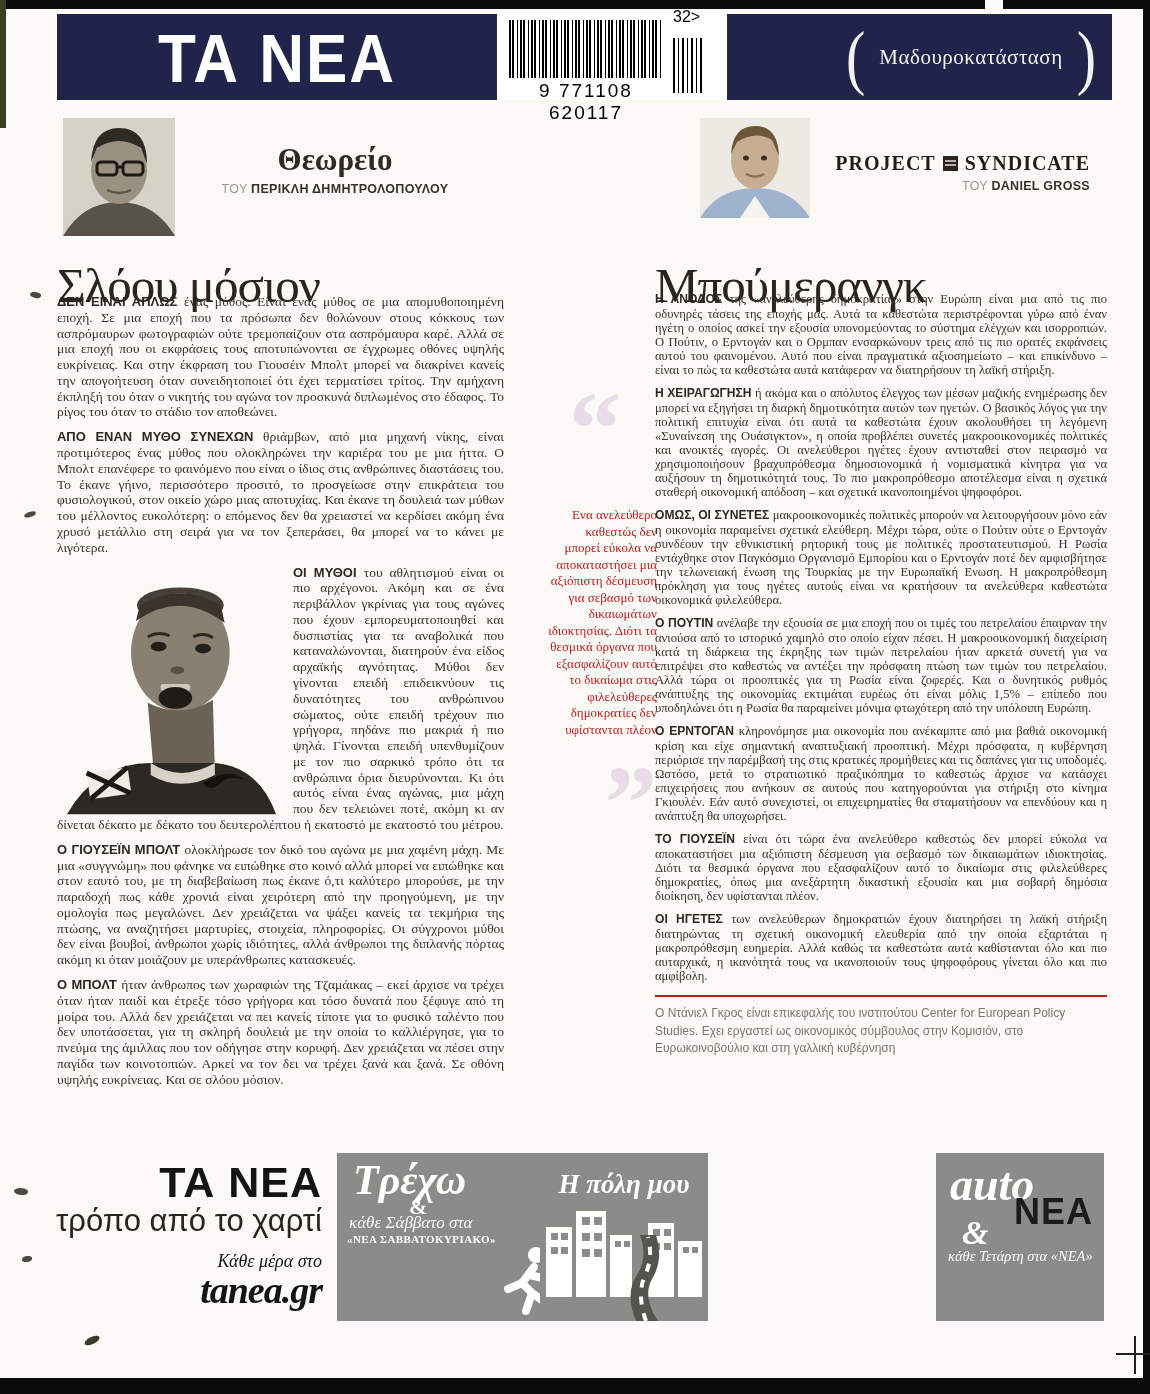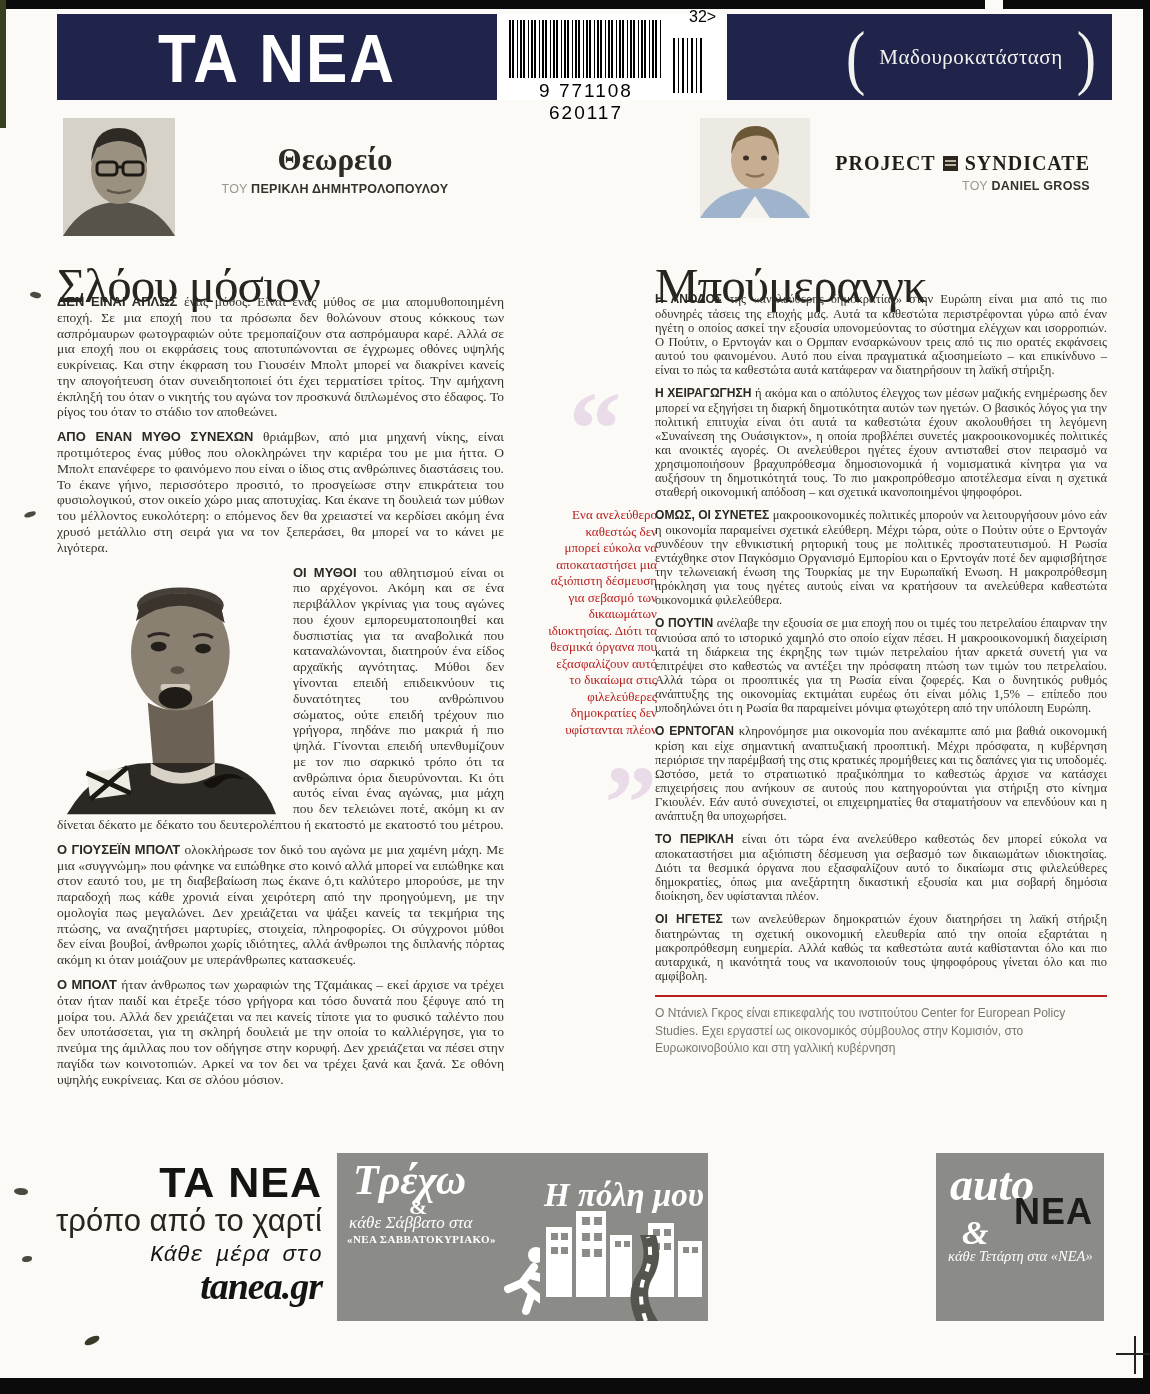--- a/index.html
+++ b/index.html
@@ -18,21 +18,21 @@
                 display:flex;align-items:center;justify-content:center;}
   .masthead-box .logo{font-family:"Liberation Sans",sans-serif;font-weight:900;font-size:62px;
                 color:#fff;letter-spacing:2px;transform:scaleY(1.12);}
   .barcode-area{position:absolute;left:497px;top:14px;width:230px;height:86px;background:#fff;}
   .bc-bars{position:absolute;left:12px;top:6px;width:152px;height:58px;
            background:repeating-linear-gradient(90deg,#000 0 2px,#fff 2px 3px,#000 3px 5px,#fff 5px 8px,#000 8px 9px,#fff 9px 11px);}
   .bc-addon{position:absolute;left:176px;top:24px;width:30px;height:55px;
            background:repeating-linear-gradient(90deg,#000 0 2px,#fff 2px 5px,#000 5px 6px,#fff 6px 9px);}
   .bc-digits{position:absolute;left:4px;top:66px;width:170px;text-align:center;
            font-family:"Liberation Sans",sans-serif;font-size:19px;letter-spacing:2px;color:#000;}
-  .bc-issue{position:absolute;left:192px;top:-6px;font-family:"Liberation Sans",sans-serif;
+  .bc-issue{position:absolute;left:176px;top:-6px;font-family:"Liberation Sans",sans-serif;
            font-size:16px;color:#000;}
   .topic-box{position:absolute;left:727px;top:14px;width:385px;height:86px;background:#20244a;
              display:flex;align-items:center;justify-content:flex-end;gap:14px;padding-right:16px;box-sizing:border-box;}
   .paren{color:#f2f2ef;font-size:58px;font-weight:400;line-height:0;transform:scaleY(1.25);font-family:"Liberation Serif",serif;}
   .topic-text{color:#f2f2ef;font-size:21px;letter-spacing:.5px;}
 
   
   .author-photo{position:absolute;}
   .sec-head-left{position:absolute;left:185px;top:142px;width:300px;text-align:center;}
   .sec-title{font-size:31px;font-weight:bold;color:#2c2b26;}
@@ -62,35 +62,35 @@
   .pull-quote{position:absolute;left:503px;top:398px;width:154px;text-align:right;}
   .pq-mark{font-size:105px;line-height:.6;color:#e9dbe7;font-weight:bold;}
   .pq-open{text-align:center;margin-left:30px;}
   .pq-text{margin-top:46px;font-size:13px;line-height:1.27;color:#b91c1c;margin-left:45px;}
   .pq-close{margin-top:34px;text-align:right;}
 
   
   .promo{position:absolute;left:40px;top:1158px;width:282px;text-align:right;color:#141412;}
   .promo-brand{font-family:"Liberation Sans",sans-serif;font-weight:900;font-size:43px;letter-spacing:1px;}
   .promo-tag{font-family:"Liberation Sans",sans-serif;font-weight:400;font-size:31px;color:#26251f;margin-top:-4px;}
-  .promo-sched{font-style:italic;font-size:22px;margin-top:4px;font-family:Liberation Mono, monospace;}
+  .promo-sched{font-style:italic;font-size:18px;margin-top:12px;}
   .promo-site{font-style:italic;font-weight:900;font-size:38px;letter-spacing:-1px;margin-top:-4px;}
 
   
   .ad-box{position:absolute;top:1153px;height:168px;background:#8b8b88;color:#fff;overflow:hidden;box-sizing:border-box;}
   #ad1{left:337px;width:223px;}
   #ad2{left:540px;width:168px;}
   #ad3{left:737px;width:168px;}
   #ad4{left:936px;width:168px;}
   .trexo{font-style:italic;font-weight:bold;font-size:42px;line-height:.85;padding:10px 0 0 16px;}
   .amp-sm{font-weight:bold;font-size:22px;line-height:.7;padding-left:72px;}
   .sat-line{font-style:italic;font-size:17px;padding-left:12px;line-height:1.1;}
   .savv-line{font-weight:bold;font-size:11px;letter-spacing:.4px;padding-left:10px;}
   .runner{position:absolute;right:4px;bottom:4px;}
-  .city-title{font-style:italic;font-weight:bold;font-size:33px;text-align:center;padding-top:24px;}
+  .city-title{font-style:italic;font-weight:bold;font-size:27px;text-align:center;padding-top:16px;}
   .city-svg{position:absolute;left:0;bottom:0;}
   .fame-l1{text-align:center;padding-top:10px;font-style:italic;}
   .fame-pre{font-size:18px;font-weight:bold;}
   .fame-main{font-size:33px;font-weight:bold;}
   .fame-sub{text-align:center;font-style:italic;font-weight:bold;font-size:20px;margin-top:-4px;padding-right:36px;}
   .cutlery{position:absolute;left:50%;transform:translateX(-50%);bottom:6px;}
   .auto-script{font-style:italic;font-weight:900;font-size:46px;line-height:.8;padding:14px 0 0 14px;}
   .auto-caps{font-family:"Liberation Sans",sans-serif;font-weight:900;font-size:36px;color:#1b1b19;
              line-height:.8;padding-left:78px;margin-top:-6px;letter-spacing:1px;}
   .auto-amp{font-style:italic;font-weight:900;font-size:34px;line-height:.8;padding-left:26px;margin-top:-8px;}
@@ -204,21 +204,21 @@
     <div class="pq-text">Ενα ανελεύθερο καθεστώς δεν μπορεί εύκολα να αποκαταστήσει μια αξιόπιστη δέσμευση για σεβασμό των δικαιωμάτων ιδιοκτησίας. Διότι τα θεσμικά όργανα που εξασφαλίζουν αυτό το δικαίωμα στις φιλελεύθερες δημοκρατίες δεν υφίστανται πλέον</div>
     <div class="pq-mark pq-close">”</div>
   </div>
 
   <div class="body-col body-right">
     <p class="para"><span class="plead">Η ΑΝΟΔΟΣ</span><span>της «ανελεύθερης δημοκρατίας» στην Ευρώπη είναι μια από τις πιο οδυνηρές τάσεις της εποχής μας. Αυτά τα καθεστώτα περιστρέφονται γύρω από έναν ηγέτη ο οποίος ασκεί την εξουσία υπονομεύοντας το σύστημα ελέγχων και ισορροπιών. Ο Πούτιν, ο Ερντογάν και ο Ορμπαν ενσαρκώνουν τρεις από τις πιο ορατές εκφάνσεις αυτού του φαινομένου. Αυτό που είναι πραγματικά αξιοσημείωτο – και επικίνδυνο – είναι το πώς τα καθεστώτα αυτά κατάφεραν να διατηρήσουν τη λαϊκή στήριξη.</span></p>
     <p class="para"><span class="plead">Η ΧΕΙΡΑΓΩΓΗΣΗ</span><span>ή ακόμα και ο απόλυτος έλεγχος των μέσων μαζικής ενημέρωσης δεν μπορεί να εξηγήσει τη διαρκή δημοτικότητα αυτών των ηγετών. Ο βασικός λόγος για την πολιτική επιτυχία είναι ότι αυτά τα καθεστώτα έχουν ακολουθήσει τη λεγόμενη «Συναίνεση της Ουάσιγκτον», η οποία προβλέπει συνετές μακροοικονομικές πολιτικές και ανοικτές αγορές. Οι ανελεύθεροι ηγέτες έχουν αντισταθεί στον πειρασμό να χρησιμοποιήσουν βραχυπρόθεσμα δημοσιονομικά ή νομισματικά κίνητρα για να αυξήσουν τη δημοτικότητά τους. Το πιο μακροπρόθεσμο αποτέλεσμα είναι η σχετικά σταθερή οικονομική απόδοση – και σχετικά ικανοποιημένοι ψηφοφόροι.</span></p>
     <p class="para"><span class="plead">ΟΜΩΣ, ΟΙ ΣΥΝΕΤΕΣ</span><span>μακροοικονομικές πολιτικές μπορούν να λειτουργήσουν μόνο εάν η οικονομία παραμείνει σχετικά ελεύθερη. Μέχρι τώρα, ούτε ο Πούτιν ούτε ο Ερντογάν συνδέουν την εθνικιστική ρητορική τους με πολιτικές προστατευτισμού. Η Ρωσία εντάχθηκε στον Παγκόσμιο Οργανισμό Εμπορίου και ο Ερντογάν ποτέ δεν αμφισβήτησε την τελωνειακή ένωση της Τουρκίας με την Ευρωπαϊκή Ενωση. Η μακροπρόθεσμη πρόκληση για τους ηγέτες αυτούς είναι να κρατήσουν τα ανελεύθερα καθεστώτα οικονομικά φιλελεύθερα.</span></p>
     <p class="para"><span class="plead">Ο ΠΟΥΤΙΝ</span><span>ανέλαβε την εξουσία σε μια εποχή που οι τιμές του πετρελαίου έπαιρναν την ανιούσα από το ιστορικό χαμηλό στο οποίο είχαν πέσει. Η μακροοικονομική διαχείριση κατά τη διάρκεια της έκρηξης των τιμών πετρελαίου ήταν αρκετά συνετή για να επιτρέψει στο καθεστώς να αντέξει την πρόσφατη πτώση των τιμών του πετρελαίου. Αλλά τώρα οι προοπτικές για τη Ρωσία είναι ζοφερές. Και ο δυνητικός ρυθμός ανάπτυξης της οικονομίας εκτιμάται ευρέως ότι είναι μόλις 1,5% – επίπεδο που υποδηλώνει ότι η Ρωσία θα παραμείνει μόνιμα φτωχότερη από την υπόλοιπη Ευρώπη.</span></p>
     <p class="para"><span class="plead">Ο ΕΡΝΤΟΓΑΝ</span><span>κληρονόμησε μια οικονομία που ανέκαμπτε από μια βαθιά οικονομική κρίση και είχε σημαντική αναπτυξιακή προοπτική. Μέχρι πρόσφατα, η κυβέρνηση περιόρισε την παρέμβασή της στις κρατικές προμήθειες και τις δαπάνες για τις υποδομές. Ωστόσο, μετά το στρατιωτικό πραξικόπημα το καθεστώς άρχισε να κατάσχει επιχειρήσεις που ανήκουν σε αυτούς που κατηγορούνται για στήριξη στο κίνημα Γκιουλέν. Εάν αυτό συνεχιστεί, οι επιχειρηματίες θα σταματήσουν να επενδύουν και η ανάπτυξη θα υποχωρήσει.</span></p>
-    <p class="para"><span class="plead">ΤΟ ΠΕΡΙΚΛΗ</span><span>είναι ότι τώρα ένα ανελεύθερο καθεστώς δεν μπορεί εύκολα να αποκαταστήσει μια αξιόπιστη δέσμευση για σεβασμό των δικαιωμάτων ιδιοκτησίας. Διότι τα θεσμικά όργανα που εξασφαλίζουν αυτό το δικαίωμα στις φιλελεύθερες δημοκρατίες, όπως μια ανεξάρτητη δικαστική εξουσία και μια σοβαρή δημόσια διοίκηση, δεν υφίστανται πλέον.</span></p>
+    <p class="para"><span class="plead">ΤΟ ΓΙΟΥΣΕΪΝ</span><span>είναι ότι τώρα ένα ανελεύθερο καθεστώς δεν μπορεί εύκολα να αποκαταστήσει μια αξιόπιστη δέσμευση για σεβασμό των δικαιωμάτων ιδιοκτησίας. Διότι τα θεσμικά όργανα που εξασφαλίζουν αυτό το δικαίωμα στις φιλελεύθερες δημοκρατίες, όπως μια ανεξάρτητη δικαστική εξουσία και μια σοβαρή δημόσια διοίκηση, δεν υφίστανται πλέον.</span></p>
     <p class="para"><span class="plead">ΟΙ ΗΓΕΤΕΣ</span><span>των ανελεύθερων δημοκρατιών έχουν διατηρήσει τη λαϊκή στήριξη διατηρώντας τη σχετική οικονομική ελευθερία από την οποία εξαρτάται η μακροπρόθεσμη ευημερία. Αλλά καθώς τα καθεστώτα αυτά καθίστανται όλο και πιο αυταρχικά, η ικανότητά τους να ικανοποιούν τους ψηφοφόρους γίνεται όλο και πιο αμφίβολη.</span></p>
     <div class="bio">Ο Ντάνιελ Γκρος είναι επικεφαλής του ινστιτούτου Center for European Policy Studies. Εχει εργαστεί ως οικονομικός σύμβουλος στην Κομισιόν, στο Ευρωκοινοβούλιο και στη γαλλική κυβέρνηση</div>
   </div>
 
   <div class="promo">
     <div class="promo-brand">ΤΑ ΝΕΑ</div>
     <div class="promo-tag">τρόπο από το χαρτί</div>
     <div class="promo-sched">Κάθε μέρα στο</div>
     <div class="promo-site">tanea.gr</div>
   </div>

